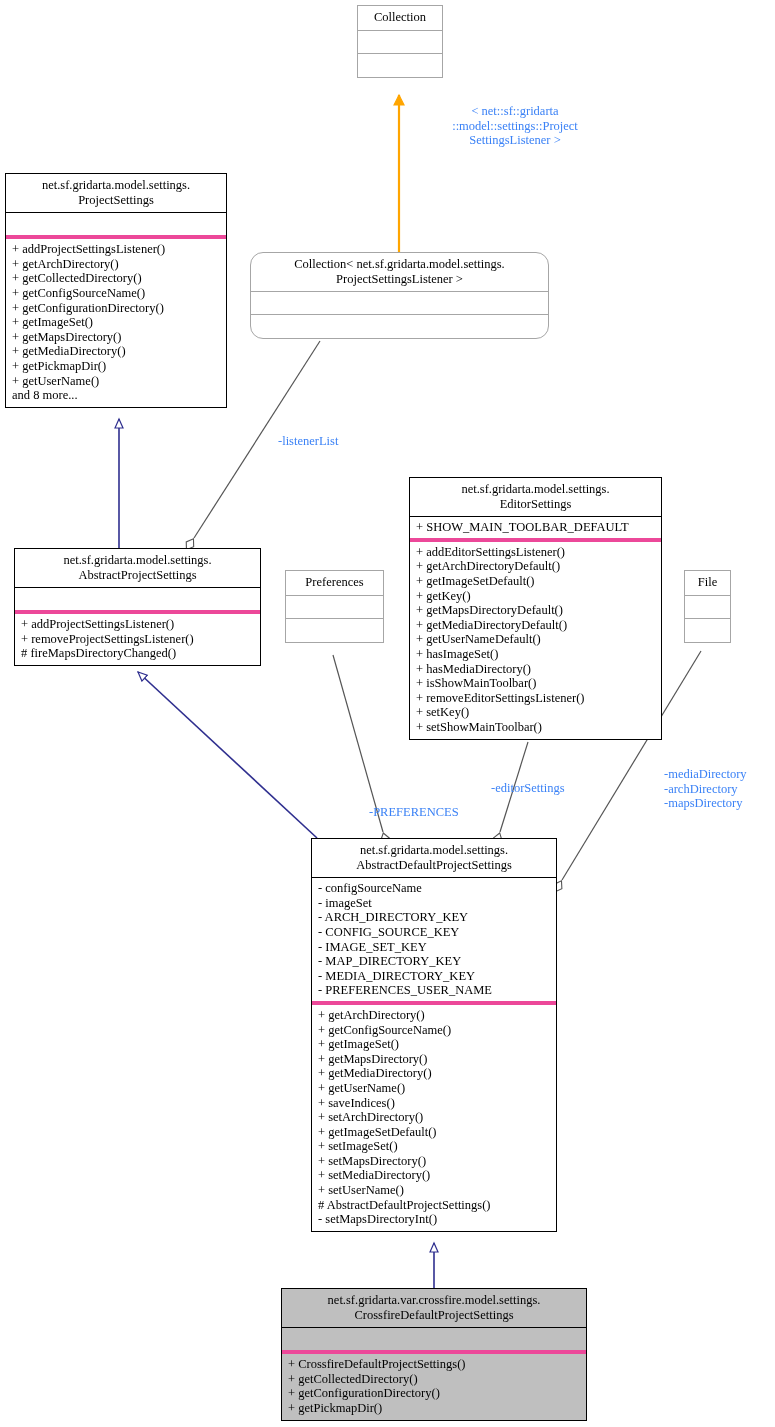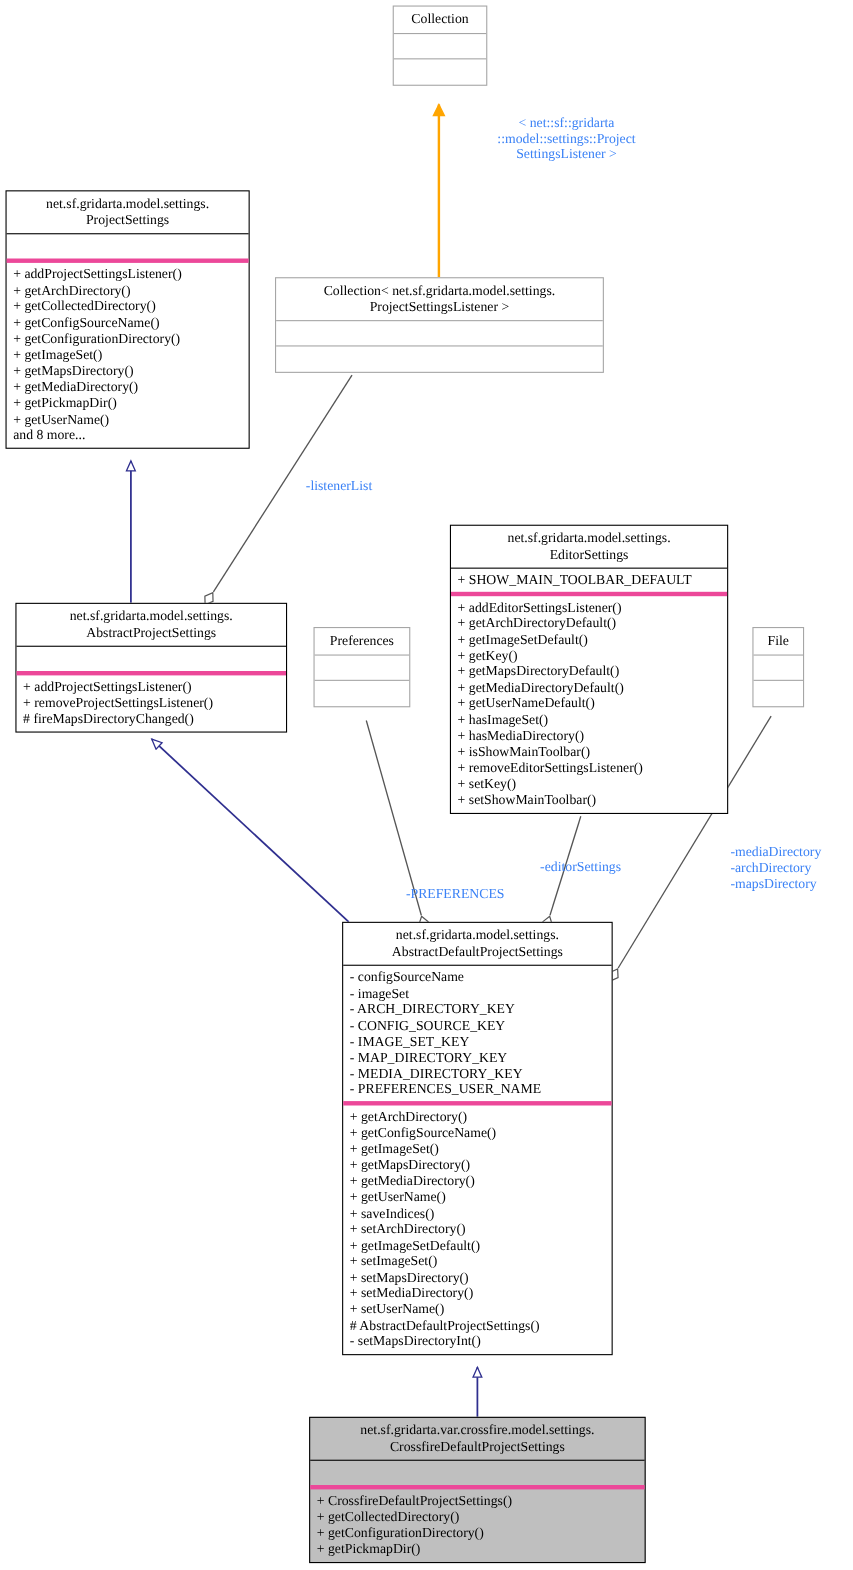--- a/index.html
+++ b/index.html
@@ -147,41 +147,41 @@
       <div class="row">+ getConfigurationDirectory()</div>
       <div class="row">+ getImageSet()</div>
       <div class="row">+ getMapsDirectory()</div>
       <div class="row">+ getMediaDirectory()</div>
       <div class="row">+ getPickmapDir()</div>
       <div class="row">+ getUserName()</div>
       <div class="row">and 8 more...</div>
     </div>
   </div>
 
-  <div class="uml-node gray-border" style="left:250px; top:252px; width:299px;">
+  <div class="uml-node gray-border" style="left:250px; top:252px; width:299px;border-radius:13px;">
     <div class="uml-title">Collection&lt; net.sf.gridarta.model.settings.
 ProjectSettingsListener &gt;</div>
     <div class="uml-attrs empty-compartment"></div>
     <div class="uml-ops empty-compartment"></div>
   </div>
 
   <div class="edge-label" style="left:278px; top:434px;">-listenerList</div>
 
   <div class="uml-node" style="left:14px; top:548px; width:247px;">
     <div class="uml-title">net.sf.gridarta.model.settings.
 AbstractProjectSettings</div>
     <div class="uml-attrs empty-compartment"></div>
     <div class="uml-ops">
       <div class="row">+ addProjectSettingsListener()</div>
       <div class="row">+ removeProjectSettingsListener()</div>
       <div class="row"># fireMapsDirectoryChanged()</div>
     </div>
   </div>
 
-  <div class="uml-node gray-border" style="left:285px; top:570px; width:88px;">
+  <div class="uml-node gray-border" style="left:285px; top:570px; width:99px;">
     <div class="uml-title">Preferences</div>
     <div class="uml-attrs empty-compartment"></div>
     <div class="uml-ops empty-compartment"></div>
   </div>
 
   <div class="uml-node" style="left:409px; top:477px; width:253px;">
     <div class="uml-title">net.sf.gridarta.model.settings.
 EditorSettings</div>
     <div class="uml-attrs">
       <div class="row">+ SHOW_MAIN_TOOLBAR_DEFAULT</div>

